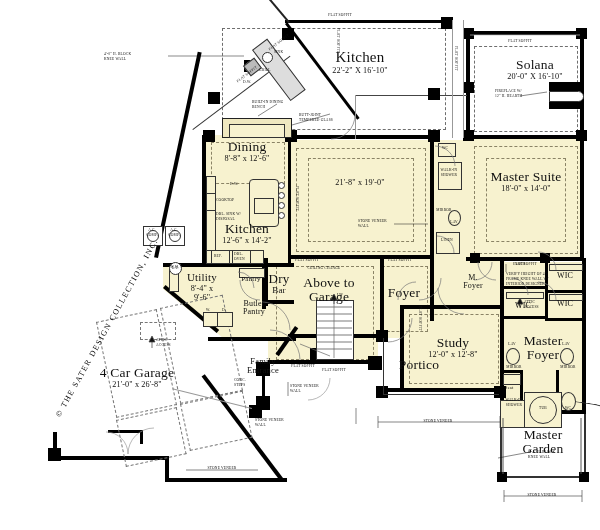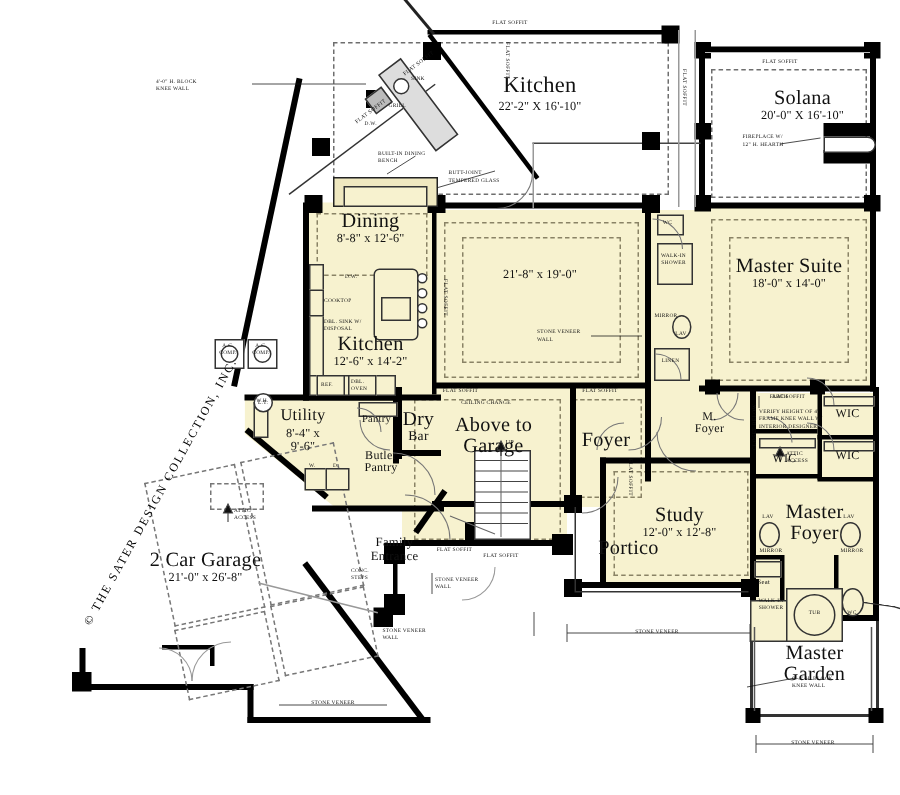--- a/index.html
+++ b/index.html
@@ -400,21 +400,21 @@
     <div class="rname">Master</div>
     <div class="rname">Foyer</div>
   </div>
 
   <div class="lbl" style="left:504px;top:428px;width:78px;">
     <div class="rname">Master</div>
     <div class="rname">Garden</div>
   </div>
 
   <div class="lbl" style="left:62px;top:366px;width:150px;">
-    <div class="rname">2 Car Garage</div>
+    <div class="rname">4 Car Garage</div>
     <div class="rdim">21'-0" x 26'-8"</div>
   </div>
 
   <div class="tiny" style="left:300px;top:13px;width:80px;">FLAT SOFFIT</div>
   <div class="tiny" style="left:480px;top:39px;width:80px;">FLAT SOFFIT</div>
   <div class="tiny" style="left:490px;top:262px;width:70px;">FLAT SOFFIT</div>
   <div class="tiny" style="left:370px;top:258px;width:60px;">FLAT SOFFIT</div>
   <div class="tiny" style="left:278px;top:258px;width:58px;">FLAT SOFFIT</div>
   <div class="tiny" style="left:274px;top:364px;width:58px;">FLAT SOFFIT</div>
   <div class="tiny" style="left:304px;top:368px;width:60px;">FLAT SOFFIT</div>

